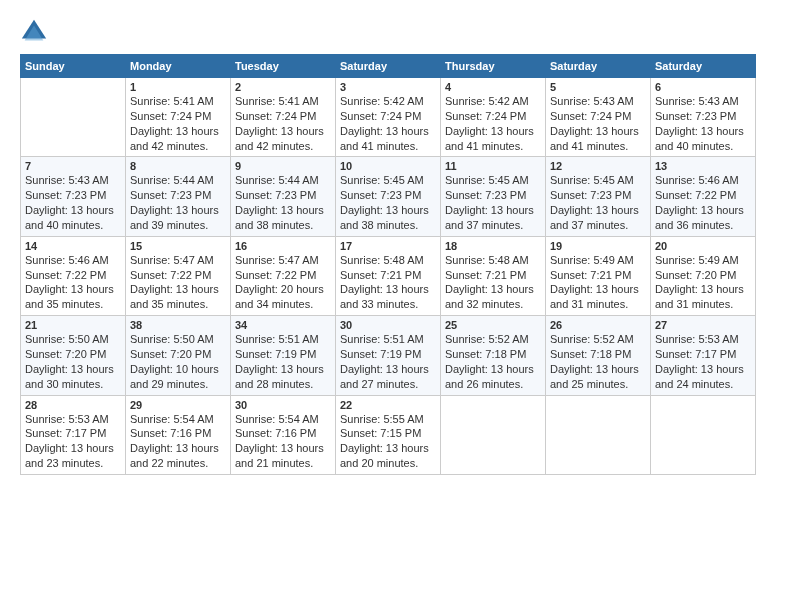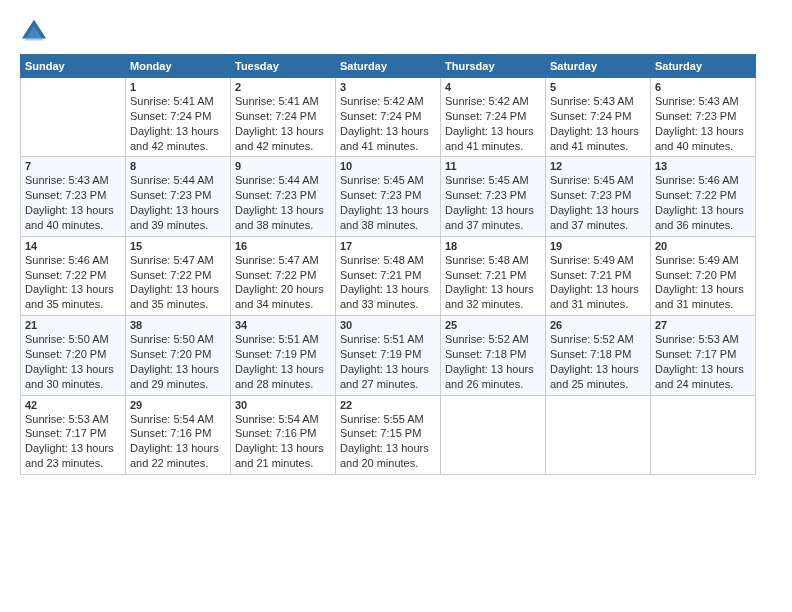--- a/index.html
+++ b/index.html
@@ -229,21 +229,21 @@
             <div class="cell-info"><span class="label">Sunrise: 5:49 AM</span><br><span class="label">Sunset: 7:20 PM</span><br><span class="label">Daylight: 13 hours and 31 minutes.</span></div>
           </td>
         </tr>
         <tr>
           <td>
             <div class="day-number">21</div>
             <div class="cell-info"><span class="label">Sunrise: 5:50 AM</span><br><span class="label">Sunset: 7:20 PM</span><br><span class="label">Daylight: 13 hours and 30 minutes.</span></div>
           </td>
           <td>
             <div class="day-number">38</div>
-            <div class="cell-info"><span class="label">Sunrise: 5:50 AM</span><br><span class="label">Sunset: 7:20 PM</span><br><span class="label">Daylight: 13 hours and 29 minutes.</span></div>
+            <div class="cell-info"><span class="label">Sunrise: 5:50 AM</span><br><span class="label">Sunset: 7:20 PM</span><br><span class="label">Daylight: 10 hours and 29 minutes.</span></div>
           </td>
           <td>
             <div class="day-number">34</div>
             <div class="cell-info"><span class="label">Sunrise: 5:51 AM</span><br><span class="label">Sunset: 7:19 PM</span><br><span class="label">Daylight: 13 hours and 28 minutes.</span></div>
           </td>
           <td>
             <div class="day-number">30</div>
             <div class="cell-info"><span class="label">Sunrise: 5:51 AM</span><br><span class="label">Sunset: 7:19 PM</span><br><span class="label">Daylight: 13 hours and 27 minutes.</span></div>
           </td>
           <td>
@@ -254,21 +254,21 @@
             <div class="day-number">26</div>
             <div class="cell-info"><span class="label">Sunrise: 5:52 AM</span><br><span class="label">Sunset: 7:18 PM</span><br><span class="label">Daylight: 13 hours and 25 minutes.</span></div>
           </td>
           <td>
             <div class="day-number">27</div>
             <div class="cell-info"><span class="label">Sunrise: 5:53 AM</span><br><span class="label">Sunset: 7:17 PM</span><br><span class="label">Daylight: 13 hours and 24 minutes.</span></div>
           </td>
         </tr>
         <tr>
           <td>
-            <div class="day-number">42</div>
+            <div class="day-number">28</div>
             <div class="cell-info"><span class="label">Sunrise: 5:53 AM</span><br><span class="label">Sunset: 7:17 PM</span><br><span class="label">Daylight: 13 hours and 23 minutes.</span></div>
           </td>
           <td>
             <div class="day-number">29</div>
             <div class="cell-info"><span class="label">Sunrise: 5:54 AM</span><br><span class="label">Sunset: 7:16 PM</span><br><span class="label">Daylight: 13 hours and 22 minutes.</span></div>
           </td>
           <td>
             <div class="day-number">30</div>
             <div class="cell-info"><span class="label">Sunrise: 5:54 AM</span><br><span class="label">Sunset: 7:16 PM</span><br><span class="label">Daylight: 13 hours and 21 minutes.</span></div>
           </td>

